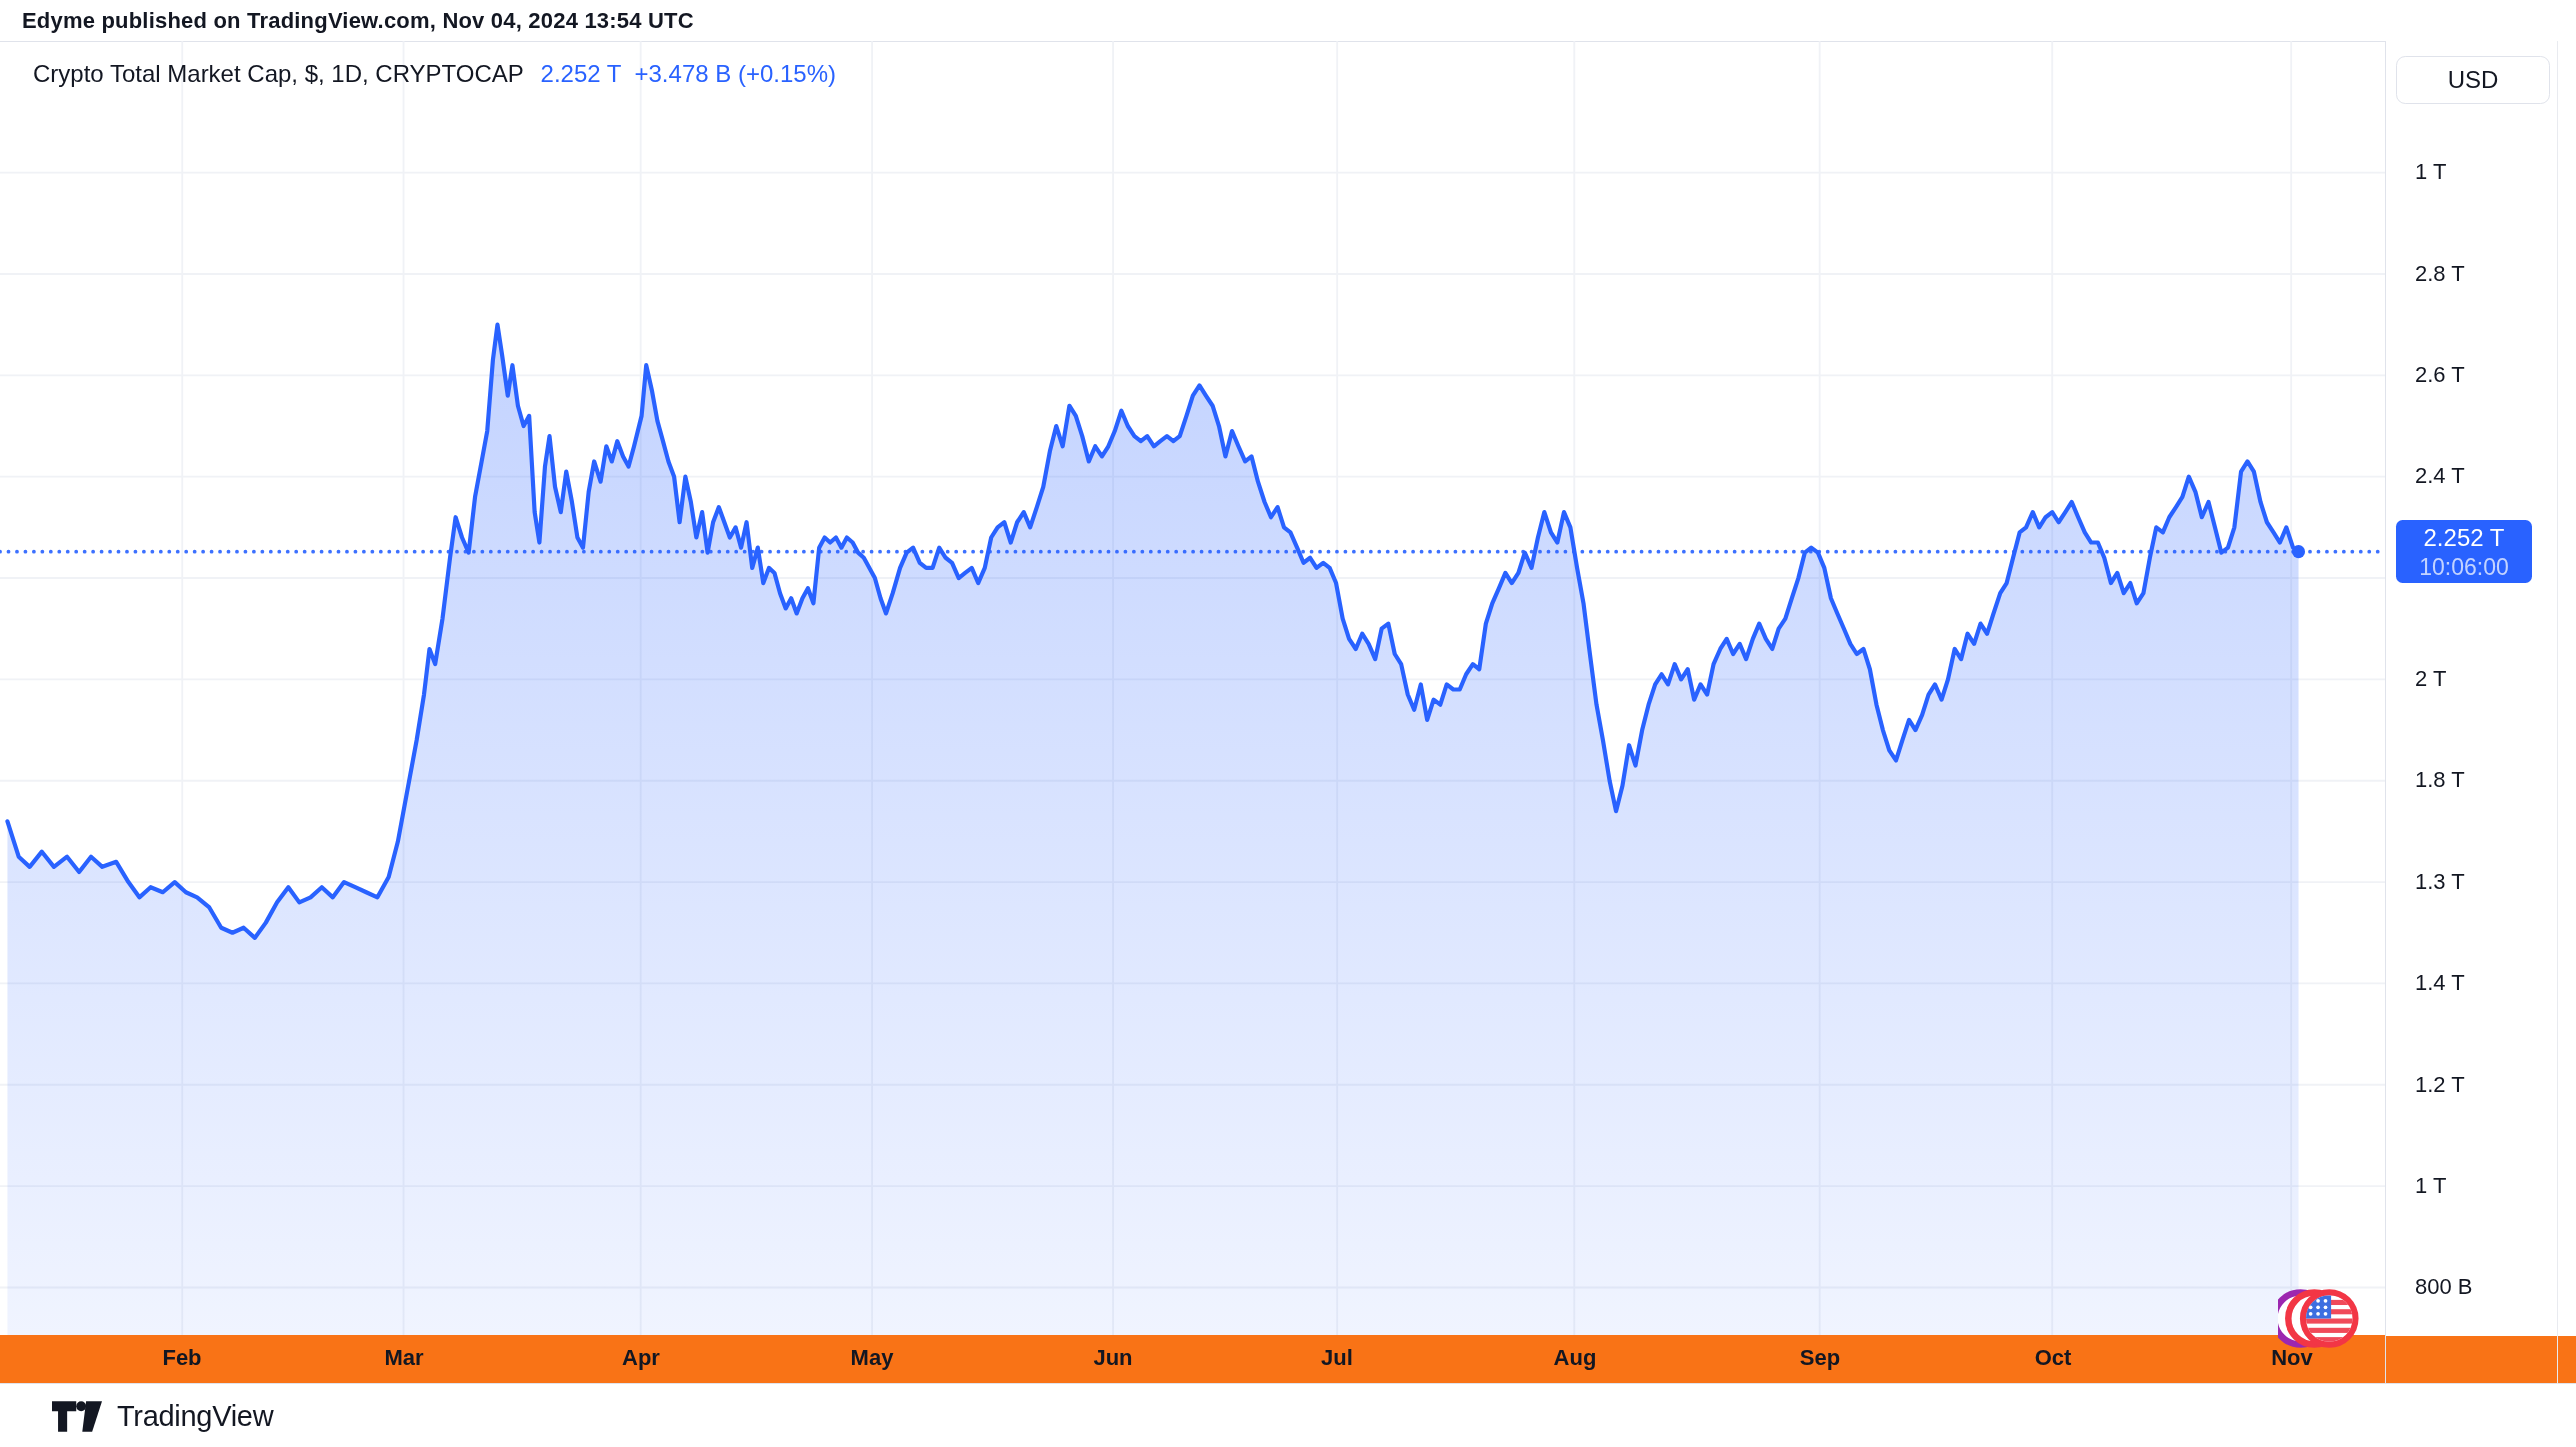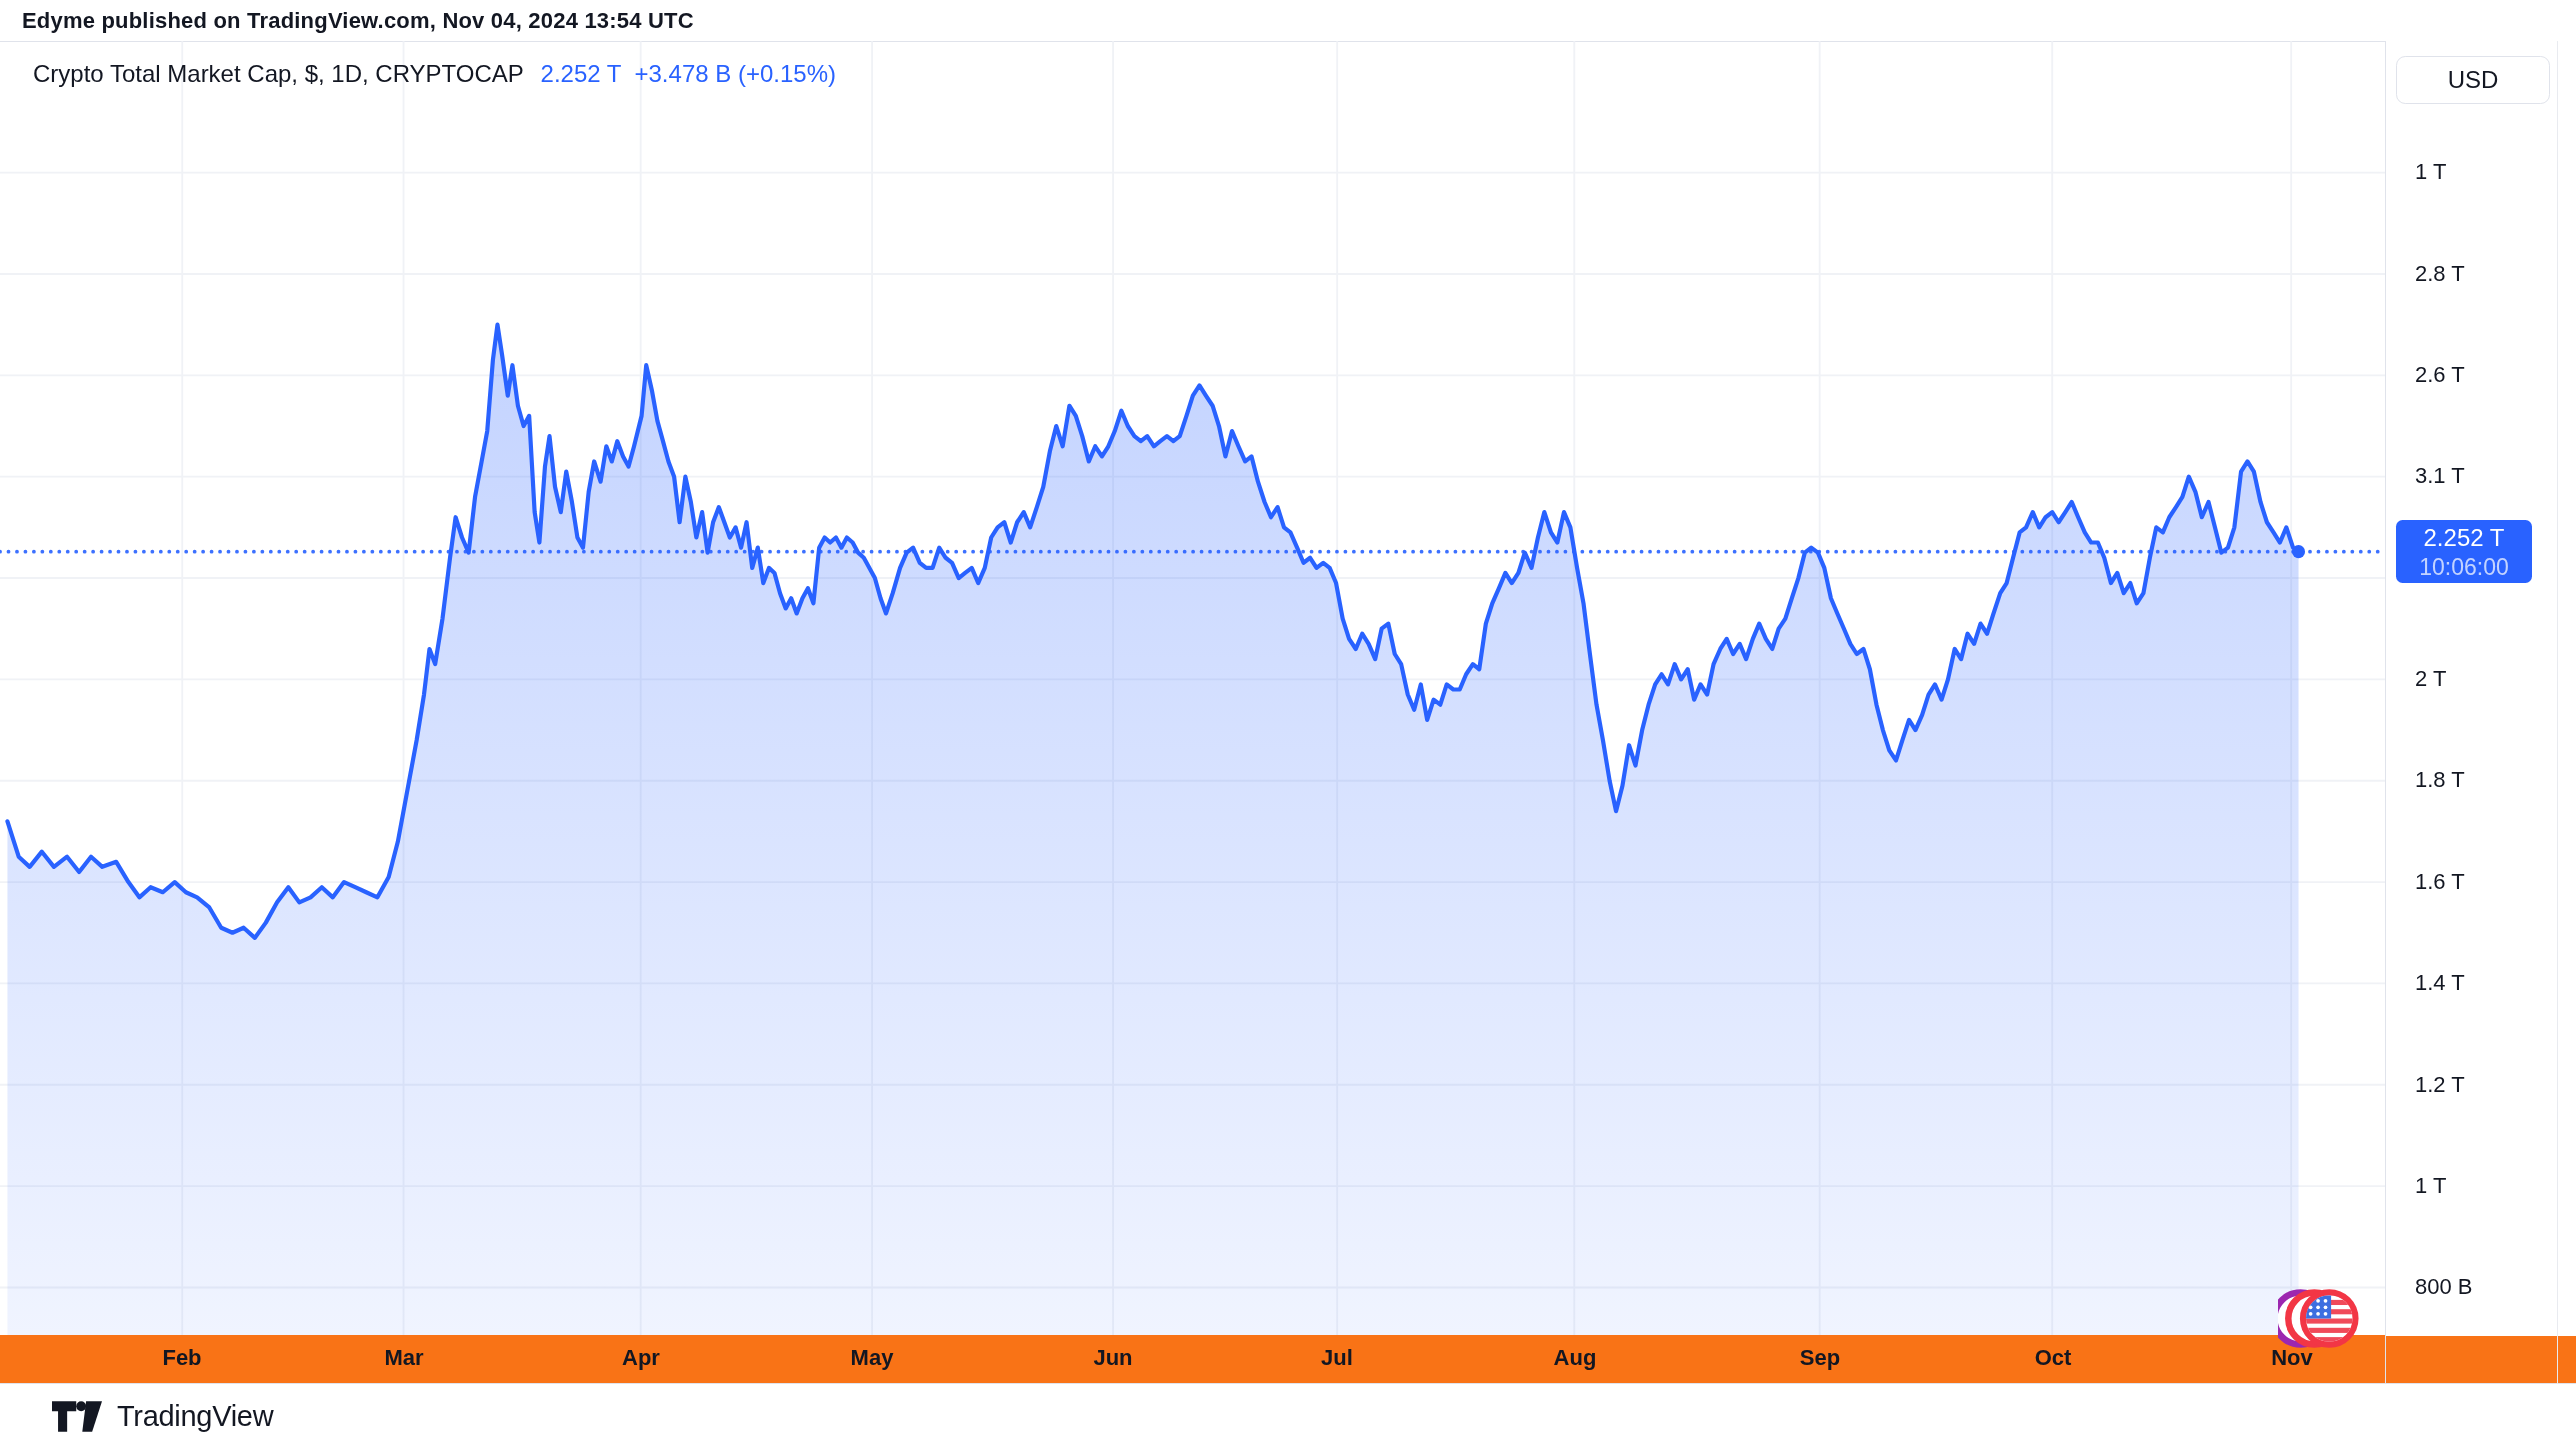--- a/index.html
+++ b/index.html
@@ -91,24 +91,24 @@
   <div class="axis-right-border"></div>
 
   <div class="price-axis" id="price-axis">
     <div class="price-tag" id="price-tag" style="top: 479px;">
       <div class="pv">2.252 T</div>
       <div class="pt">10:06:00</div>
     </div>
   <div class="y-label" style="top: 118px;">1 T</div>
       <div class="y-label" style="top: 220px;">2.8 T</div>
       <div class="y-label" style="top: 321px;">2.6 T</div>
-      <div class="y-label" style="top: 422px;">3.1 T</div>
+      <div class="y-label" style="top: 422px;">2.4 T</div>
       <div class="y-label" style="top: 625px;">2 T</div>
       <div class="y-label" style="top: 726px;">1.8 T</div>
-      <div class="y-label" style="top: 828px;">1.6 T</div>
+      <div class="y-label" style="top: 828px;">1.3 T</div>
       <div class="y-label" style="top: 929px;">1.4 T</div>
       <div class="y-label" style="top: 1031px;">1.2 T</div>
       <div class="y-label" style="top: 1132px;">1 T</div>
       <div class="y-label" style="top: 1233px;">800 B</div>
     </div>
 
   <div class="time-axis" id="time-axis">
       <div class="x-label" style="left: 182px;">Feb</div>
       <div class="x-label" style="left: 404px;">Mar</div>
       <div class="x-label" style="left: 641px;">Apr</div>

